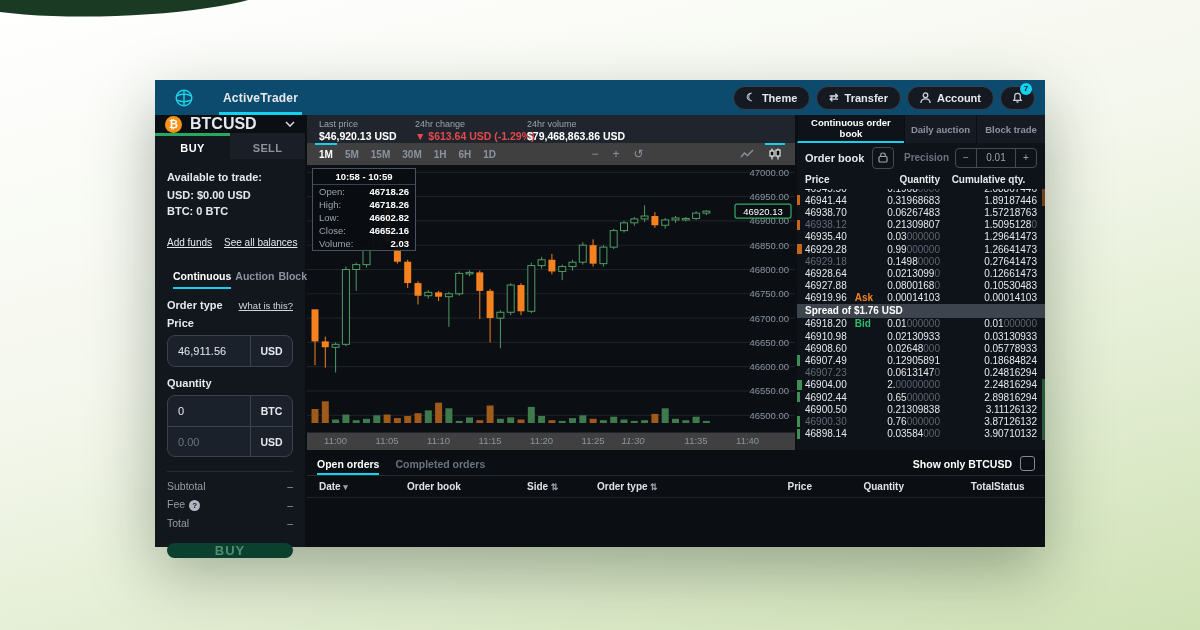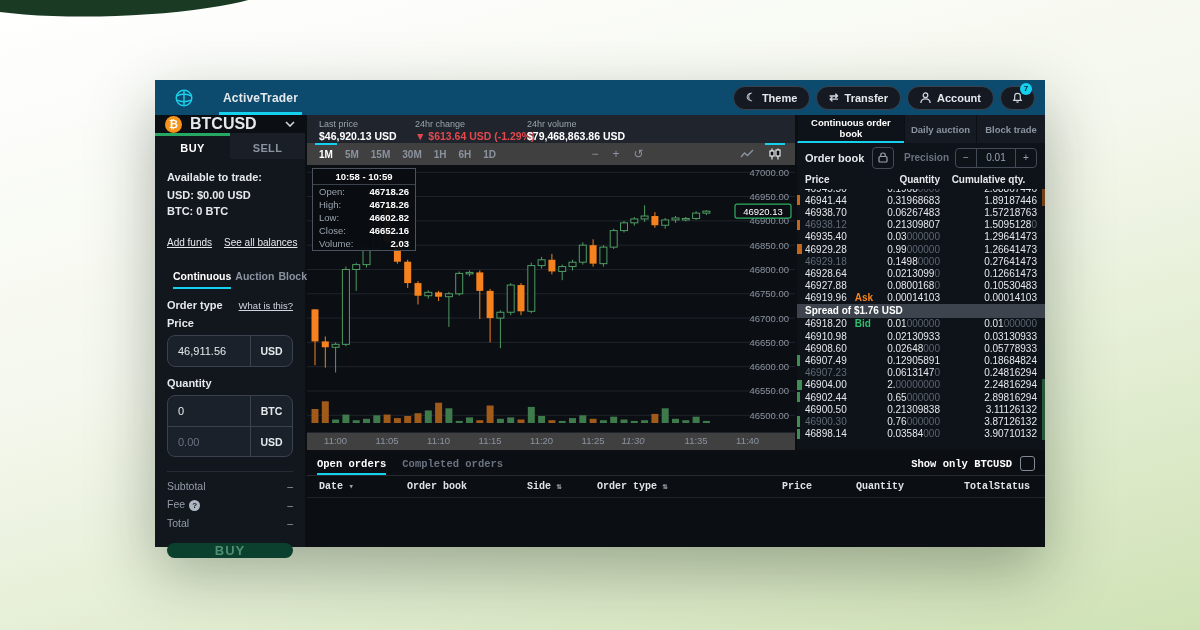--- a/index.html
+++ b/index.html
@@ -110,21 +110,21 @@
   .ob-row .qc { flex:1; text-align:right; } .ob-row .cc { width:97px; text-align:right; }
   .ob-row.dim .pc { color:#626b76; }
   .zdim { color:#5c6470; }
   .lbar { position:absolute; left:0; top:1px; bottom:1px; }
   .rbar { position:absolute; right:0; top:0; bottom:0; width:3px; }
   .tag-ask { color:#f5821f; font-weight:bold; }
   .tag-bid { color:#2ebd6b; font-weight:bold; }
   .spread-row { height:14px; background:#3d444d; display:flex; align-items:center; padding-left:8px; font-weight:bold; font-size:10px; color:#fff; }
 
   
-  .orders { height:97px; flex:none; background:#0b0e13; border-top:2px solid #0b0e13; display:flex; flex-direction:column;font-family:Liberation Mono, monospace; }
+  .orders { height:97px; flex:none; background:#0b0e13; border-top:2px solid #0b0e13; display:flex; flex-direction:column; }
   .ord-tabs { height:24px; display:flex; align-items:center; padding:0 10px; border-bottom:1px solid #262b33; flex:none; }
   .ord-tab { font-weight:bold; font-size:10.5px; color:#6b7380; margin-right:16px; height:100%; display:flex; align-items:center; cursor:pointer; position:relative; }
   .ord-tab.active { color:#fff; }
   .ord-tab.active::after { content:""; position:absolute; left:0; right:0; bottom:0; height:2px; background:#15d1f0; }
   .ord-spacer { flex:1; }
   .filter { display:flex; align-items:center; gap:8px; font-weight:bold; font-size:10.5px; color:#fff; }
   .checkbox { width:15px; height:15px; border:1.5px solid #818a96; border-radius:3px; cursor:pointer; }
   .ord-head { display:grid; grid-template-columns:100px 120px 70px 125px 90px 92px 90px 1fr; height:22px; align-items:center; border-bottom:1px solid #1f242b; font-weight:bold; font-size:10px; color:#dfe3e8; flex:none; }
   .ord-head > div { white-space:nowrap; }
   .oc0 { padding-left:12px; } .oc2,.oc3 { text-align:left; } .oc4,.oc5,.oc6 { text-align:right; } .oc7 { text-align:center; padding-right:40px; }

